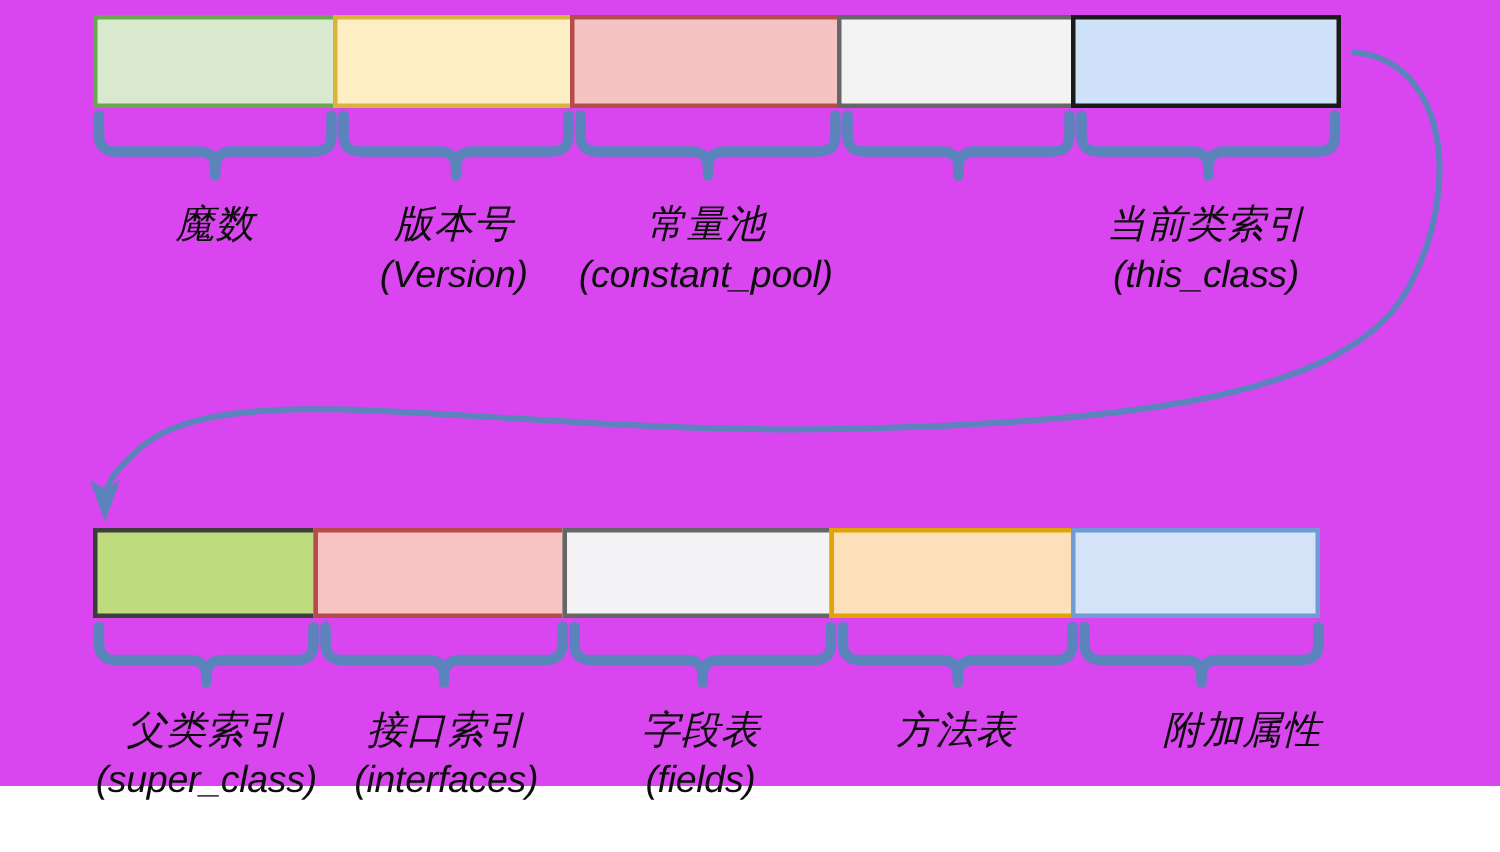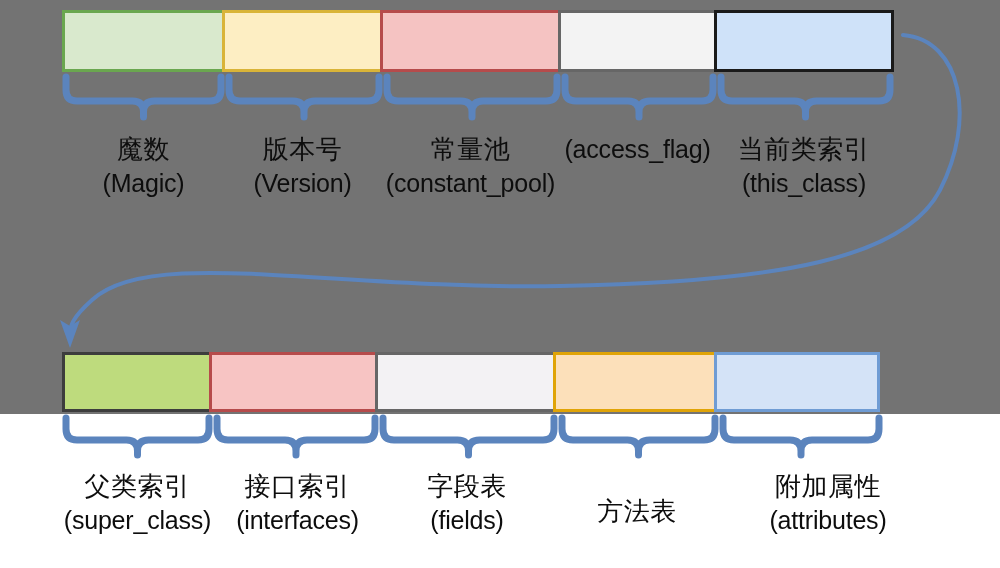--- a/index.html
+++ b/index.html
@@ -6,22 +6,23 @@
   html, body {
     margin: 0; padding: 0;
     width: 1000px; height: 568px;
     background: #ffffff;
     font-family: "Liberation Sans", "DejaVu Sans", sans-serif;
     overflow: hidden;
   }
   #stage {
     position: relative;
     width: 1000px;
-    height: 414px;
-    background: #737373;
+    height: 524px;
+    background: #d946ef;
+    font-style: italic;
   }
   .bar {
     position: absolute;
     display: flex;
   }
   .seg {
     height: 100%;
     border-style: solid;
     border-width: 3px;
   }
@@ -93,51 +94,48 @@
                C 962,40 976,120 940,190
                C 905,258 780,282 560,286
                C 330,290 150,246 92,300
                C 72,318 70,326 70,334"></path>
       <polygon id="arrow-head" points="70,348 60,320 70,326 80,320" stroke="none" fill="#5b84bd"></polygon>
     </g>
   </svg>
 
   <div class="label" style="left:62px; top:133px; width:163px;">
     <span class="cn">魔数</span>
-    <span class="en">(Magic)</span>
   </div>
   <div class="label" style="left:222px; top:133px; width:161px;">
     <span class="cn">版本号</span>
     <span class="en">(Version)</span>
   </div>
   <div class="label" style="left:380px; top:133px; width:181px;">
     <span class="cn">常量池</span>
     <span class="en">(constant_pool)</span>
   </div>
   <div class="label" style="left:558px; top:133px; width:159px;">
-    <span class="en">(access_flag)</span>
   </div>
   <div class="label" style="left:44px; top:470px; width:187px;">
     <span class="cn">父类索引</span>
     <span class="en">(super_class)</span>
   </div>
 
   <div class="label" style="left:714px; top:133px; width:180px;">
     <span class="cn">当前类索引</span>
     <span class="en">(this_class)</span>
   </div>
   <div class="label" style="left:376px; top:470px; width:182px;">
     <span class="cn">字段表</span>
     <span class="en">(fields)</span>
   </div>
   <div class="label" style="left:213px; top:470px; width:169px;">
     <span class="cn">接口索引</span>
     <span class="en">(interfaces)</span>
   </div>
-  <div class="label" style="left:546px; top:470px; width:182px;margin-top:25px;">
+  <div class="label" style="left:546px; top:470px; width:182px;">
     <span class="cn">方法表</span>
   </div>
   <div class="label" style="left:736px; top:470px; width:184px;">
     <span class="cn">附加属性</span>
-    <span class="en">(attributes)</span>
   </div>
 
 </div>
 
 </body></html>

